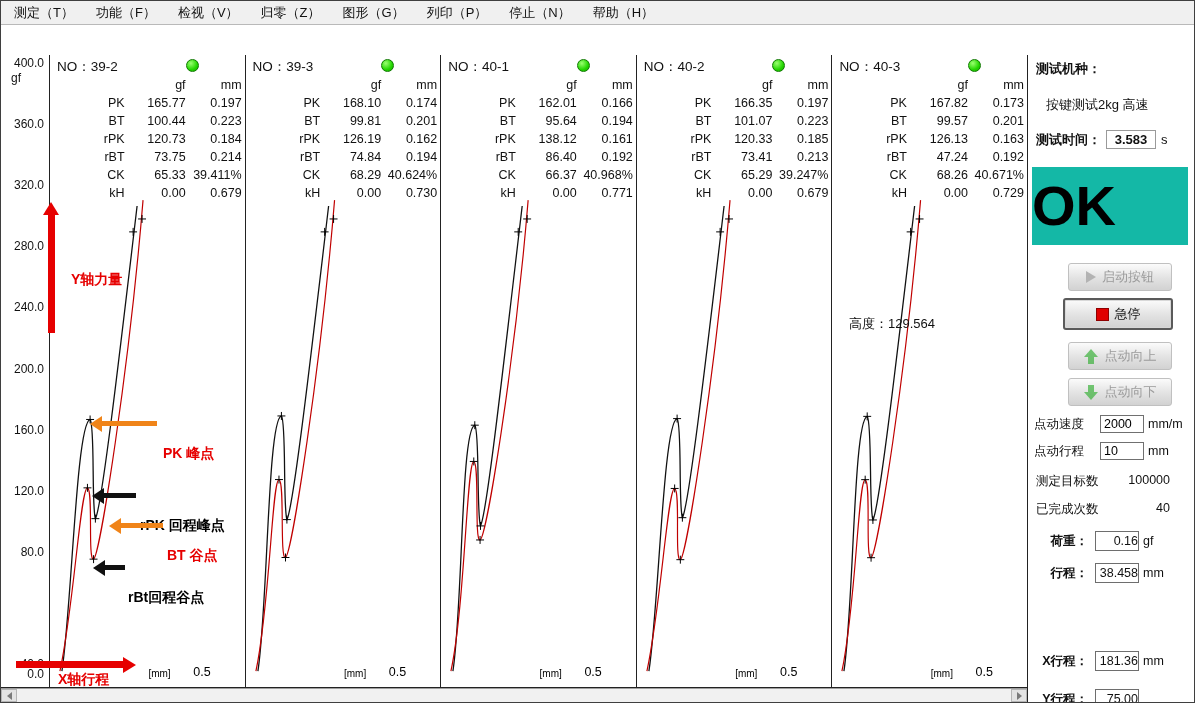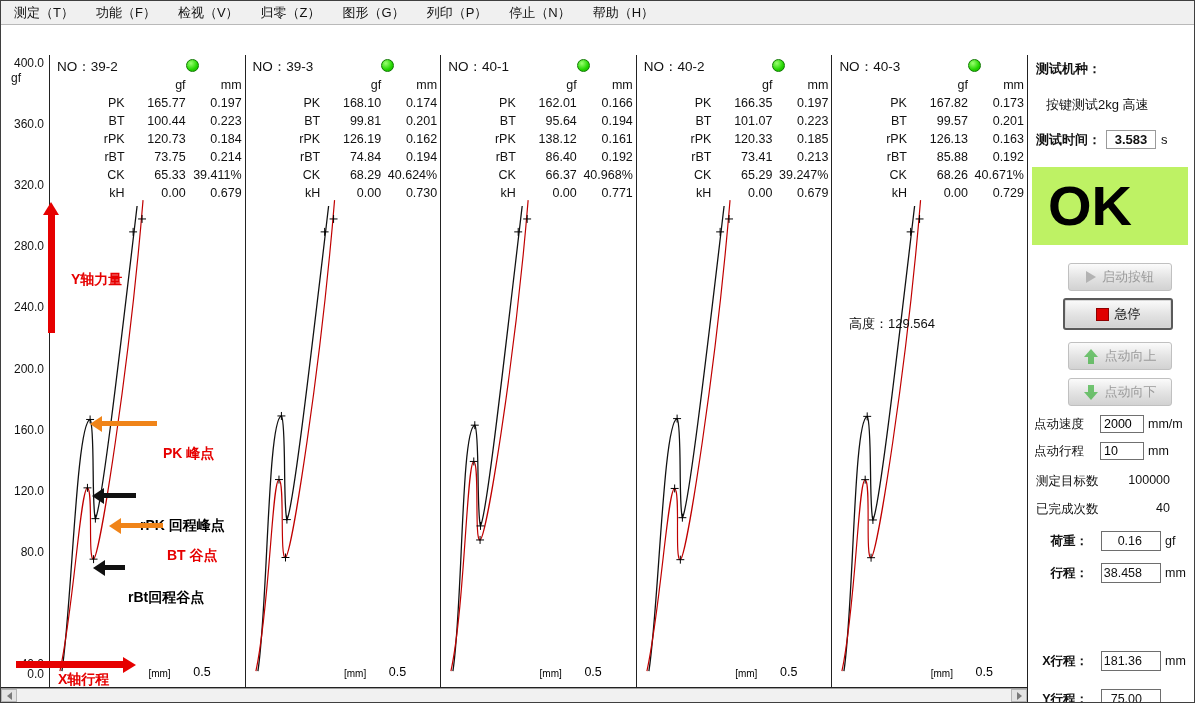--- a/index.html
+++ b/index.html
@@ -79,22 +79,22 @@
   .tri-l { border-top: 4px solid transparent; border-bottom: 4px solid transparent; border-right: 5px solid #7a7a7a; }
   .tri-r { border-top: 4px solid transparent; border-bottom: 4px solid transparent; border-left: 5px solid #7a7a7a; }
 
   
   .sidebar { width: 167px; border-left: 1px solid #222; position: relative; overflow: hidden;
              background: #fff; font-size: 13px; color: #111; }
   .bold { font-weight: bold; }
   .sb-abs { position: absolute; white-space: nowrap; }
   .time-box { display: inline-block; min-width: 50px; text-align: center; font-weight: bold;
               border: 1px solid #9a9a9a; background: #fff; padding: 1px 4px; margin: 0 5px; }
-  .ok-box { position: absolute; left: 4px; right: 6px; height: 78px; background: #bef264;
-            color: #000; font-weight: bold; font-size: 56px; line-height: 78px; padding-left: 16px;
+  .ok-box { position: absolute; left: 4px; right: 6px; height: 78px; background: #14b8a6;
+            color: #000; font-weight: bold; font-size: 56px; line-height: 78px; 
             font-family: "Liberation Sans", sans-serif; }
   .sb-btn { position: absolute; left: 40px; width: 104px; height: 28px; border: 1px solid #8e8e8e;
             border-radius: 3px; background: linear-gradient(#fbfbfb, #e2e2e2 55%, #d2d2d2);
             font-size: 13px; display: flex; align-items: center; justify-content: center; gap: 6px;
             font-family: inherit; color: #111; cursor: default; }
   .sb-btn.disabled { color: #9b9b9b; border-color: #c0c0c0; }
   .sb-btn.estop { left: 35px; width: 110px; height: 32px; border: 2px solid #5a5a5a;
                   box-shadow: 0 0 0 1px #d8d8d8 inset; }
   .icon-play { width: 0; height: 0; border-top: 6px solid transparent; border-bottom: 6px solid transparent;
                border-left: 10px solid #b3b3b3; }
@@ -109,22 +109,22 @@
       border-top: 8px solid #2fae2f; }
   .g-arrow.down::after { content: ""; position: absolute; left: 4.5px; bottom: 8px; width: 6px; height: 7px; background: #2fae2f; }
   .sb-row { position: absolute; left: 6px; right: 2px; display: flex; align-items: center; gap: 4px; white-space: nowrap; }
   .sb-lab { width: 62px; font-size: 12.5px; }
   .sb-input { width: 44px; height: 18px; border: 1px solid #707070; font-size: 12.5px;
               font-family: inherit; padding: 0 3px; }
   .sb-unit { font-size: 12.5px; }
   .count-row { position: absolute; left: 8px; right: 24px; display: flex; justify-content: space-between; font-size: 12.5px; }
   .read-row { position: absolute; left: 0; right: 0; display: flex; align-items: center; }
   .read-lab { width: 60px; text-align: right; font-weight: bold; font-size: 12.5px; }
-  .read-box { width: 60px; height: 20px; border: 1px solid #6e6e6e; background: #fff; margin-left: 13px;
-              font-size: 12.5px; text-align: right; line-height: 18px; padding-right: 18px; }
+  .read-box { width: 44px; height: 20px; border: 1px solid #6e6e6e; background: #fff; margin-left: 7px;
+              font-size: 12.5px; text-align: right; line-height: 18px; padding-right: 0; }
   .read-unit { margin-left: 4px; font-size: 12.5px; }
 </style>
 </head>
 <body>
 
 <div class="window">
 
 
   <div class="menubar">
       <span class="menu-item">测定（T）</span>
@@ -394,21 +394,21 @@
                   <td class="c1">99.57</td>
                   <td class="c2">0.201</td>
                 </tr>
                 <tr>
                   <td class="c0">rPK</td>
                   <td class="c1">126.13</td>
                   <td class="c2">0.163</td>
                 </tr>
                 <tr>
                   <td class="c0">rBT</td>
-                  <td class="c1">85.88</td>
+                  <td class="c1">47.24</td>
                   <td class="c2">0.192</td>
                 </tr>
                 <tr>
                   <td class="c0">CK</td>
                   <td class="c1">68.26</td>
                   <td class="c2">40.671%</td>
                 </tr>
                 <tr>
                   <td class="c0">kH</td>
                   <td class="c1">0.00</td>

